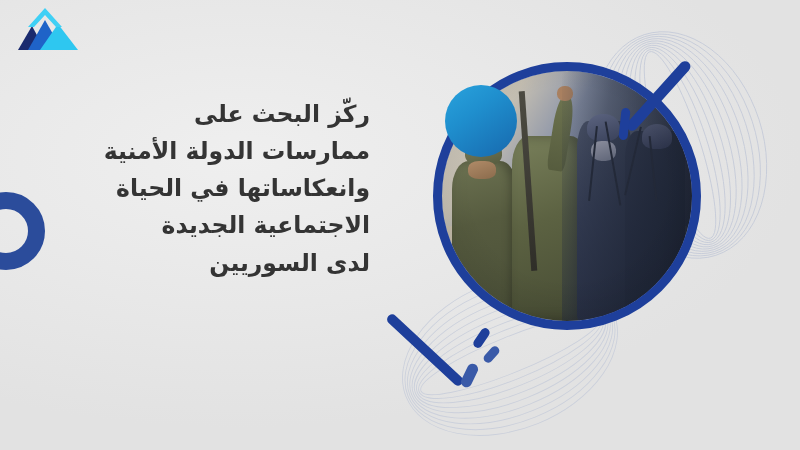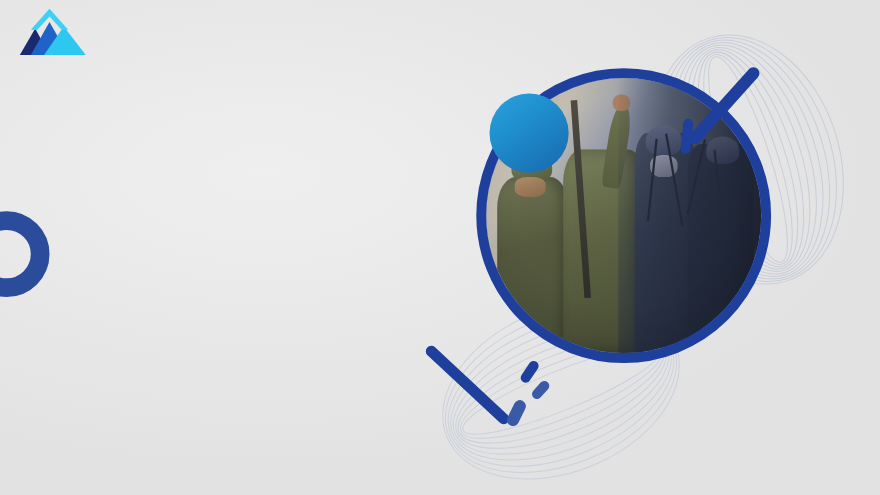--- a/index.html
+++ b/index.html
@@ -286,20 +286,25 @@
 
   <div id="left-ring"></div>
 
   <svg id="logo" viewBox="0 0 72 52">
     <polygon points="6,44 20,20 33,44" fill="#1a2a6e"></polygon>
     <polygon points="16,44 33,14 50,44" fill="#1f63c8"></polygon>
     <polygon points="28,44 46,18 66,44" fill="#2ec7f0"></polygon>
     <polygon points="33,2 50,21 44,21 33,9 22,21 16,21" fill="#3fd0f5"></polygon>
   </svg>
 
+  <div id="headline">ركّز البحث على
+ممارسات الدولة الأمنية
+وانعكاساتها في الحياة
+الاجتماعية الجديدة
+لدى السوريين</div>
 
   <div id="photo-group">
 
     <div id="photo-clip">
       <div id="photo-sky"></div>
       <div id="photo-ground"></div>
 
       <div class="soldier" id="soldier-a"></div>
       <div id="soldier-a-helmet"></div>
       <div id="soldier-a-face"></div>

